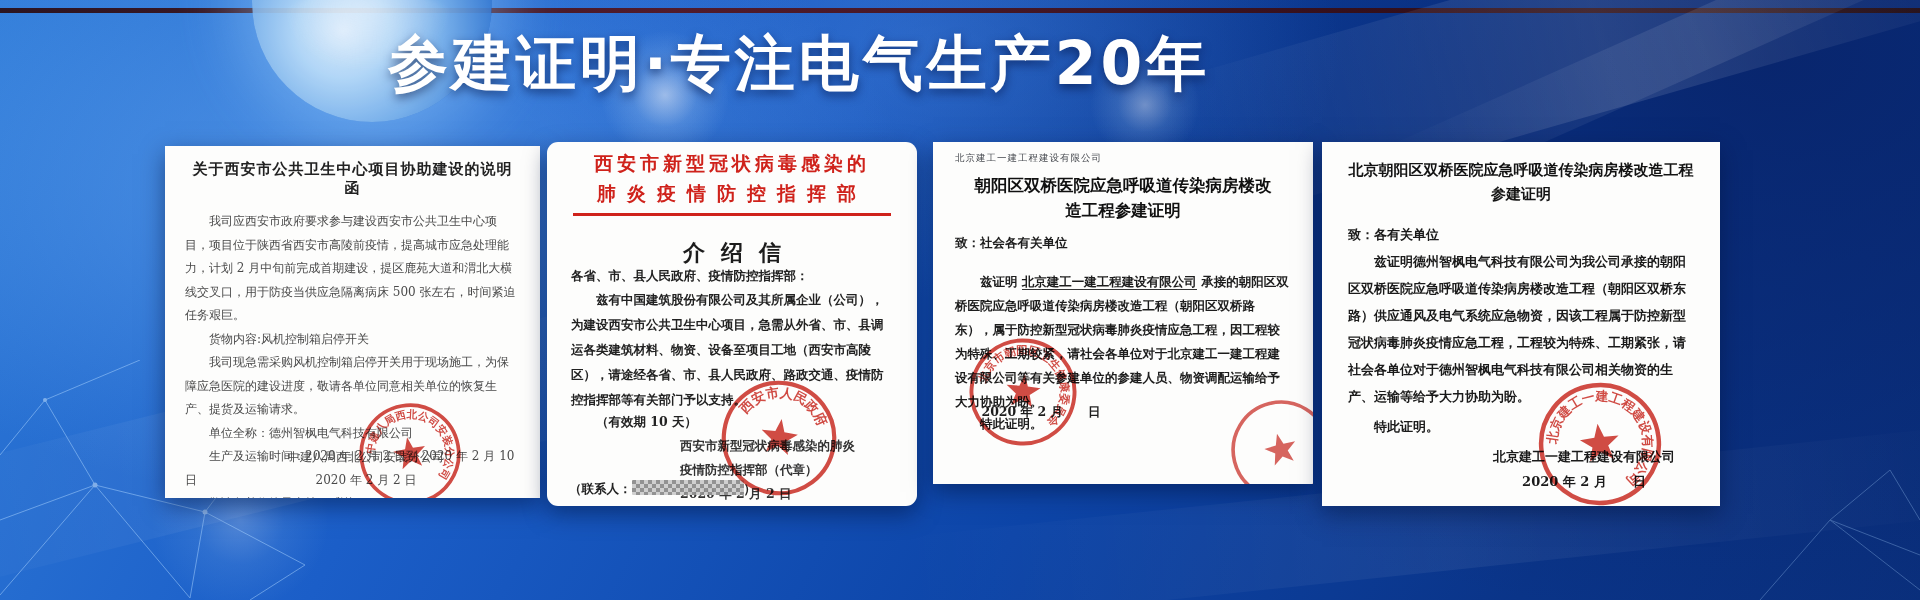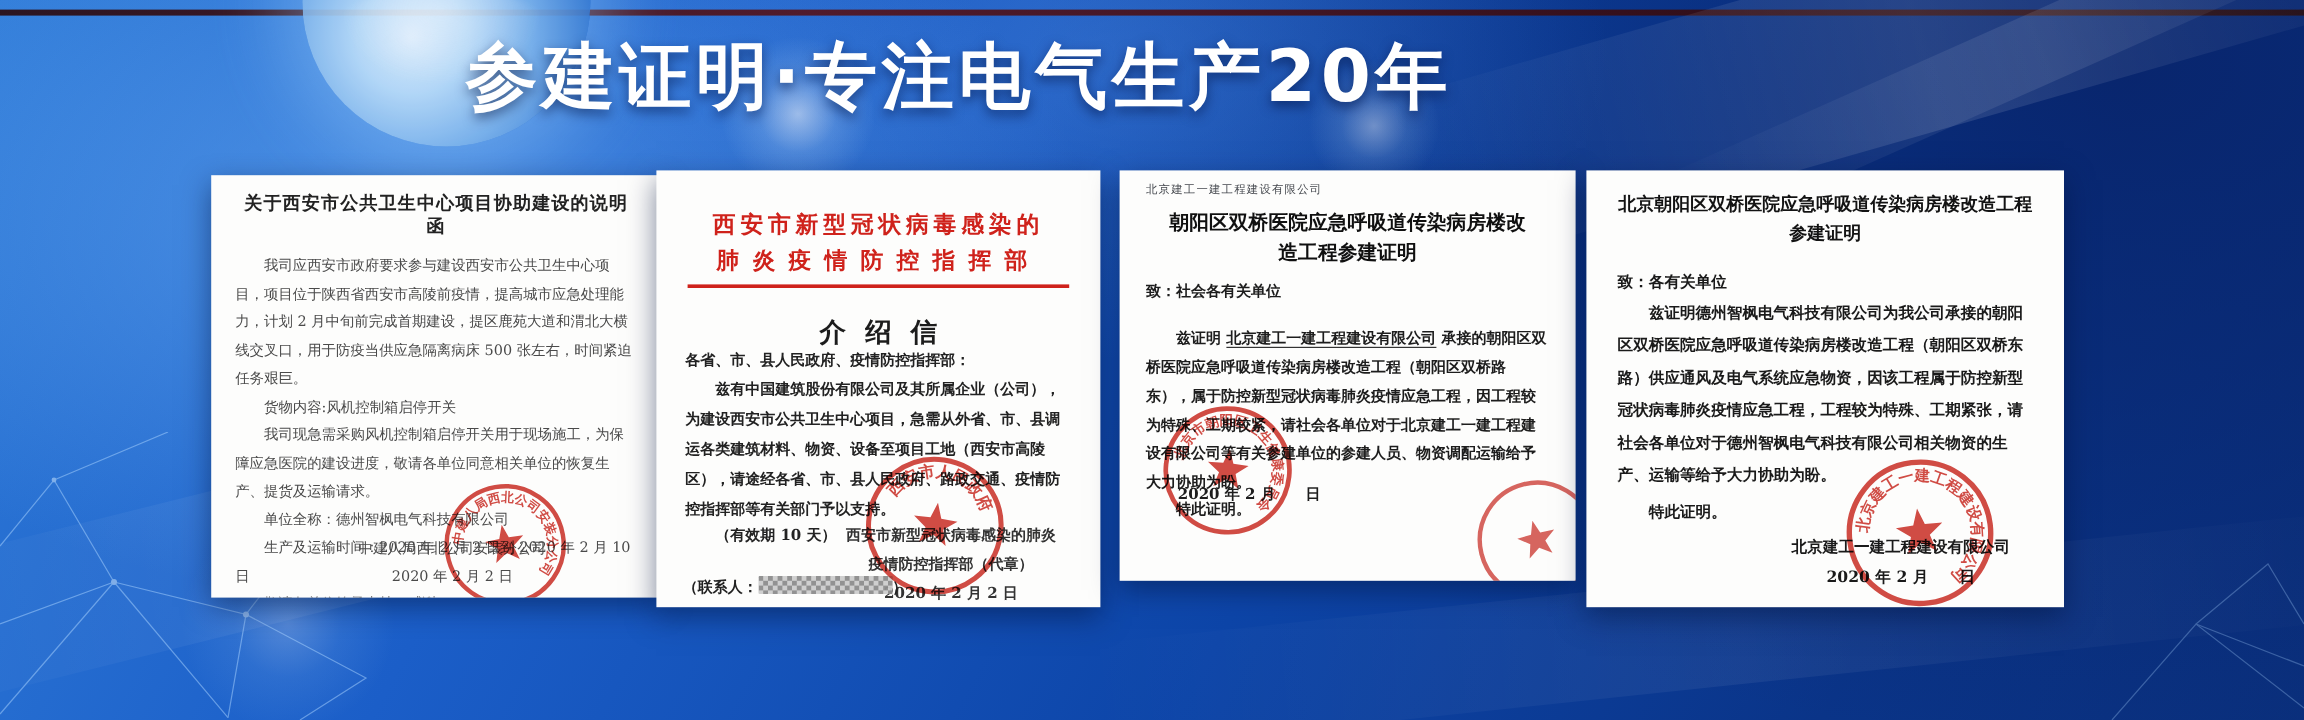--- a/index.html
+++ b/index.html
@@ -36,36 +36,36 @@
     font-size:60px;font-weight:900;letter-spacing:4px;white-space:nowrap;
     text-shadow:0 4px 10px rgba(0,15,60,.55);}
 
   .doc{position:absolute;background:#fdfdfc;overflow:hidden;
     box-shadow:0 8px 22px rgba(0,18,60,.5);color:#333;
     font-family:"DejaVu Serif","Liberation Serif",serif;}
   .doc p{margin:0;}
   .indent{text-indent:2em;}
 
   
-  .doc1{left:176px;top:146px;width:375px;height:352px;padding:14px 20px 0;box-sizing:border-box;}
+  .doc1{left:165px;top:146px;width:375px;height:352px;padding:14px 20px 0;box-sizing:border-box;}
   .doc1 .d-title{text-align:center;font-size:15px;font-weight:700;color:#222;letter-spacing:1px;}
   .doc1 .body{margin-top:12px;font-size:12px;line-height:23.5px;color:#4a4a4a;}
   .doc1 .sig{position:absolute;left:96px;top:300px;width:210px;text-align:center;
     font-size:12px;line-height:23px;color:#4a4a4a;}
 
   
-  .doc2{left:547px;top:142px;width:370px;height:364px;padding:28px 24px 0;box-sizing:border-box;}
+  .doc2{left:547px;top:142px;width:370px;height:364px;padding:4px 24px 0;box-sizing:border-box;border-radius:11px;}
   .doc2 .red-head{text-align:center;color:#cf221b;font-weight:700;font-size:19px;line-height:26px;letter-spacing:4px;margin:4px 0 0;}
   .doc2 .red-head2{letter-spacing:11px;}
   .doc2 .red-rule{border:none;border-top:3px solid #cf221b;margin:7px 2px 0;}
   .doc2 .d-title{text-align:center;font-size:22px;font-weight:700;color:#1c1c1c;letter-spacing:16px;padding-left:16px;margin-top:22px;}
   .doc2 .sal{font-size:12.5px;font-weight:600;color:#222;}
   .doc2 .body{font-size:12.5px;line-height:25px;font-weight:600;color:#222;margin-top:2px;}
   .doc2 .validity{font-size:12.5px;font-weight:600;color:#222;margin-top:2px;}
-  .doc2 .seal-block{position:absolute;right:12px;top:292px;width:225px;text-align:center;
+  .doc2 .seal-block{position:absolute;right:12px;top:292px;width:225px;
     font-size:12.5px;line-height:24px;font-weight:600;color:#333;}
   .doc2 .contact{position:absolute;left:22px;bottom:8px;font-size:12.5px;font-weight:600;color:#222;}
   .mosaic{display:inline-block;width:112px;height:15px;vertical-align:-2px;border-radius:1px;opacity:.95;
     background:repeating-conic-gradient(#cdcdcd 0% 25%, #8d8d8d 0% 50%) 0 0 / 8px 8px;}
 
   
   .doc3{left:933px;top:142px;width:380px;height:342px;padding:10px 22px 0;box-sizing:border-box;}
   .doc3 .letterhead{font-size:9.5px;color:#45484e;letter-spacing:1px;}
   .doc3 .d-title{margin-top:8px;text-align:center;font-size:16.5px;font-weight:700;line-height:25px;color:#101010;}
   .doc3 .sal{margin-top:12px;font-size:12.5px;font-weight:600;color:#1d1d1d;}

